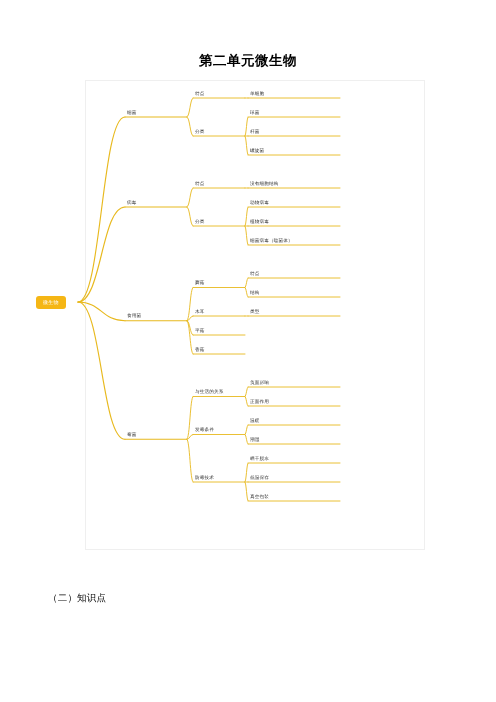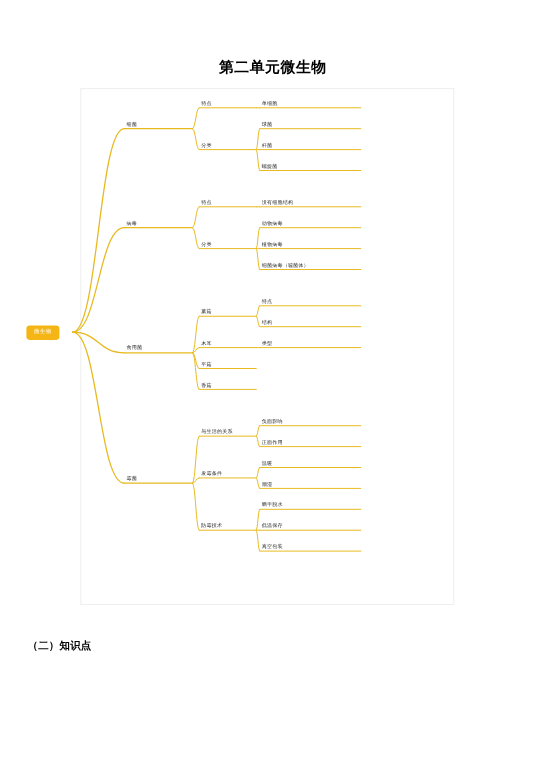--- a/index.html
+++ b/index.html
@@ -13,21 +13,21 @@
     font-family: "Liberation Sans", "DejaVu Sans", sans-serif;
     color: #111111;
     overflow: hidden;
     position: relative;
   }
   .page {
     position: relative;
     width: 496px;
     height: 702px;
     box-sizing: border-box;
-    padding: 0 22px;
+    padding: 0 34px;
   }
   .doc-title {
     text-align: center;
     font-size: 13.5px;
     font-weight: bold;
     letter-spacing: 0.5px;
     margin: 0;
     padding-top: 52px;
     color: #000;
   }
@@ -82,24 +82,24 @@
     font-size: 5px;
     border-radius: 3px;
     padding: 4px 7px;
     white-space: nowrap;
     line-height: 1;
     letter-spacing: 0.3px;
     box-shadow: 0 0 0 0 rgba(0,0,0,0);
   }
   .bottom-heading {
     font-size: 9.5px;
-    font-weight: bold;
+    font-weight: normal;
     padding-left: 3px;
     color: #000;
-    margin: 0;
+    margin: 11px;
     padding-top: 26px;
     letter-spacing: 0.2px;
   }
 </style>
 </head>
 <body>
 
 <div class="page">
 
   <h1 class="doc-title">第二单元微生物</h1>

